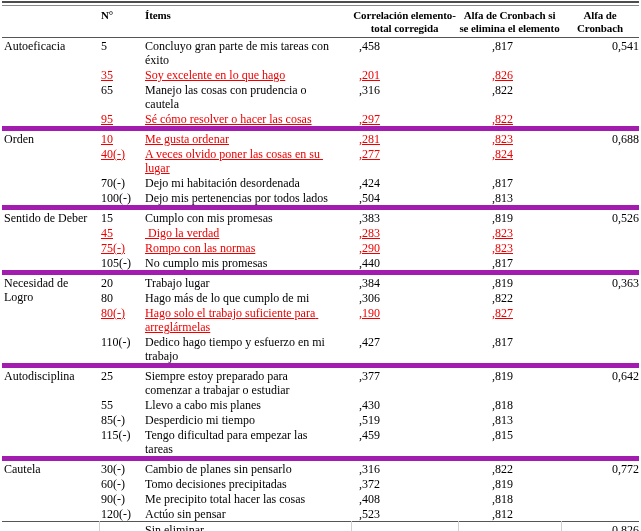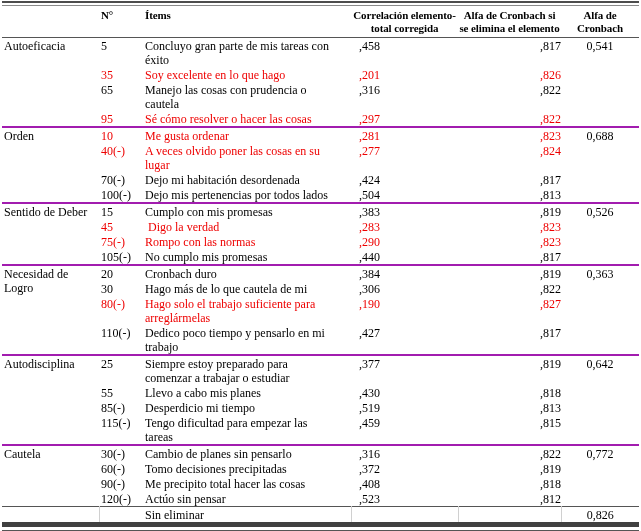--- a/index.html
+++ b/index.html
@@ -38,33 +38,33 @@
     border-bottom: 1px solid #555555;
   }
   thead th.left { text-align: left; }
   thead th.th-n { padding-left: 2px; }
   td {
     font-size: 12px;
     line-height: 14px;
     vertical-align: top;
     padding: 0;
   }
-  tbody.group { border-top: 2px solid #a21caf; }
+  tbody.group { border-top: 5px solid #a21caf; }
   tbody.group:first-of-type { border-top: none; }
   tbody.footer {
     border-top: 1px solid #555555;
     border-bottom: 5px solid #404040;
   }
   .col-factor { padding-left: 2px; padding-top: 1px; }
   .col-n      { padding-left: 2px; padding-top: 1px; }
   .col-item   { padding-right: 22px; padding-top: 1px; white-space: pre-wrap; }
   .col-corr   { padding-left: 8px;  padding-top: 1px; text-align: left; }
-  .col-aif    { padding-left: 34px; padding-top: 1px; text-align: right; }
-  .col-alpha  { text-align: center; padding-top: 1px; }
-  .red { color: var(--highlight, #ee0000); }
+  .col-aif    { padding-left: 34px; padding-top: 1px; text-align: left; }
+  .col-alpha  { text-align: right; padding-top: 1px; }
+  .red { color: var(--highlight, #ee0000); text-decoration: underline; }
   .vline { border-left: 1px solid #d0d0d0; }
   .ghost-line {
     display: flex;
     margin: 3px 2px 0 2px;
     height: 1px;
   }
   .ghost-line .seg {
     border-top: 1px solid #cfcfcf;
     height: 0;
     margin-right: 3px;
@@ -177,40 +177,40 @@
           <td class="col-n">105(-)</td>
           <td class="col-item">No cumplo mis promesas</td>
           <td class="col-corr">,440</td>
           <td class="col-aif">,817</td>
         </tr>
       </tbody>
       <tbody class="group">
         <tr>
           <td class="col-factor" rowspan="4">Necesidad de Logro</td>
           <td class="col-n">20</td>
-          <td class="col-item">Cronbach duro</td>
+          <td class="col-item">Trabajo lugar</td>
           <td class="col-corr">,384</td>
           <td class="col-aif">,819</td>
           <td class="col-alpha" rowspan="4">0,363</td>
         </tr>
         <tr>
-          <td class="col-n">30</td>
-          <td class="col-item">Hago más de lo que cautela de mi</td>
+          <td class="col-n">80</td>
+          <td class="col-item">Hago más de lo que cumplo de mi</td>
           <td class="col-corr">,306</td>
           <td class="col-aif">,822</td>
         </tr>
         <tr>
           <td class="col-n red">80(-)</td>
           <td class="col-item red">Hago solo el trabajo suficiente para arreglármelas</td>
           <td class="col-corr red">,190</td>
           <td class="col-aif red">,827</td>
         </tr>
         <tr>
           <td class="col-n">110(-)</td>
-          <td class="col-item">Dedico poco tiempo y pensarlo en mi trabajo</td>
+          <td class="col-item">Dedico hago tiempo y esfuerzo en mi trabajo</td>
           <td class="col-corr">,427</td>
           <td class="col-aif">,817</td>
         </tr>
       </tbody>
       <tbody class="group">
         <tr>
           <td class="col-factor" rowspan="4">Autodisciplina</td>
           <td class="col-n">25</td>
           <td class="col-item">Siempre estoy preparado para comenzar a trabajar o estudiar</td>
           <td class="col-corr">,377</td>

